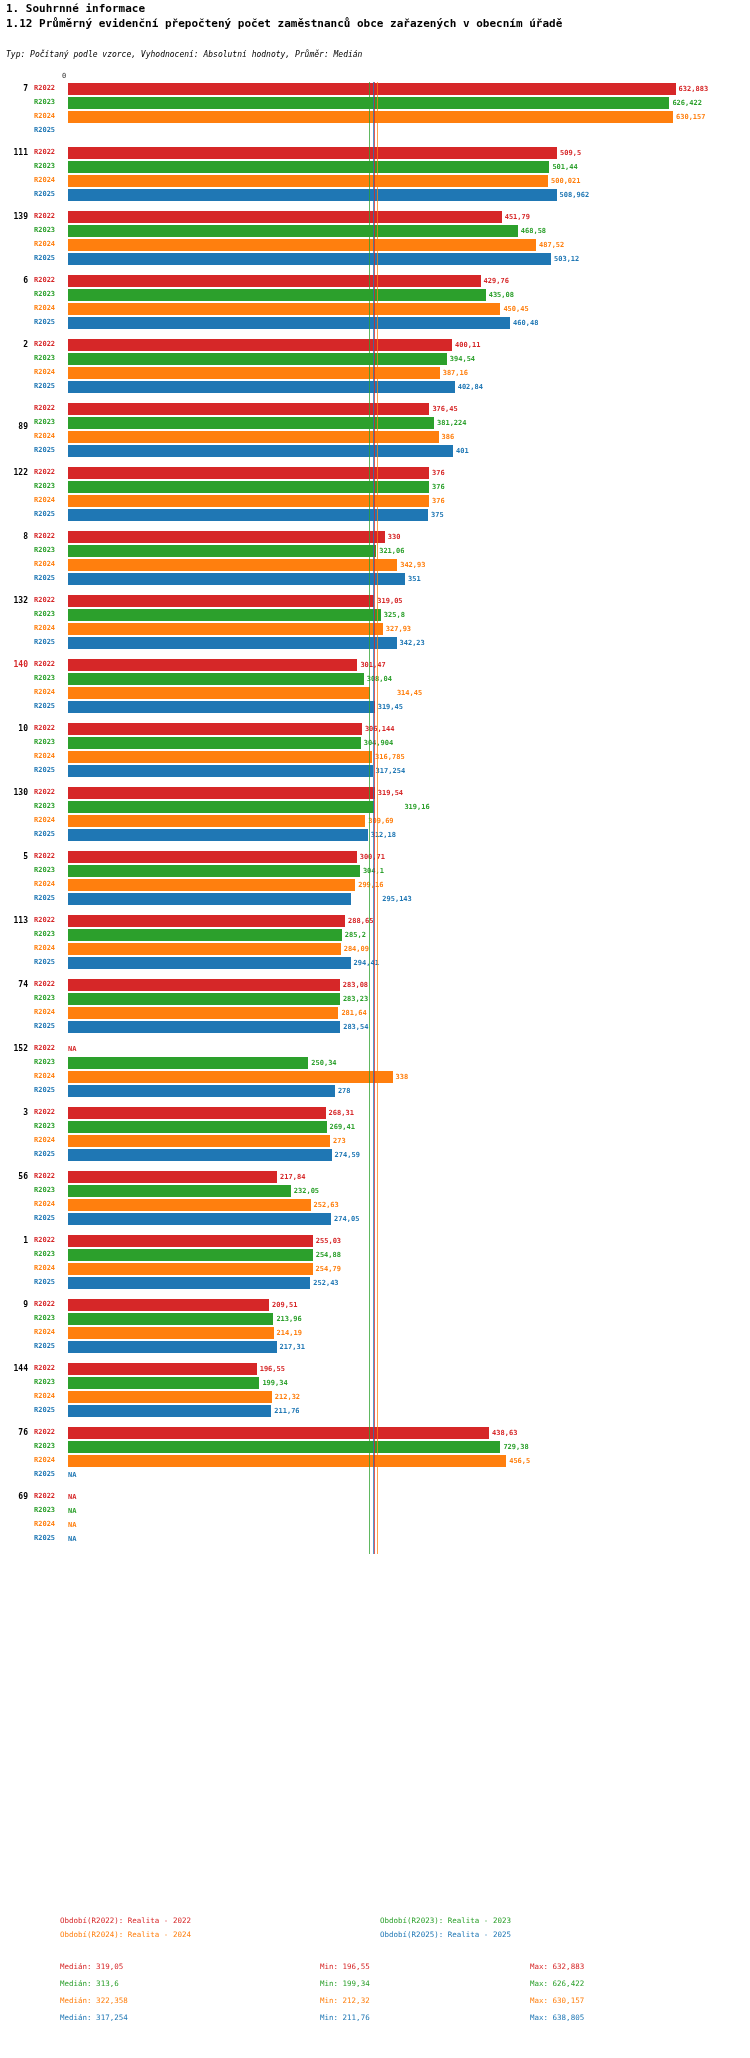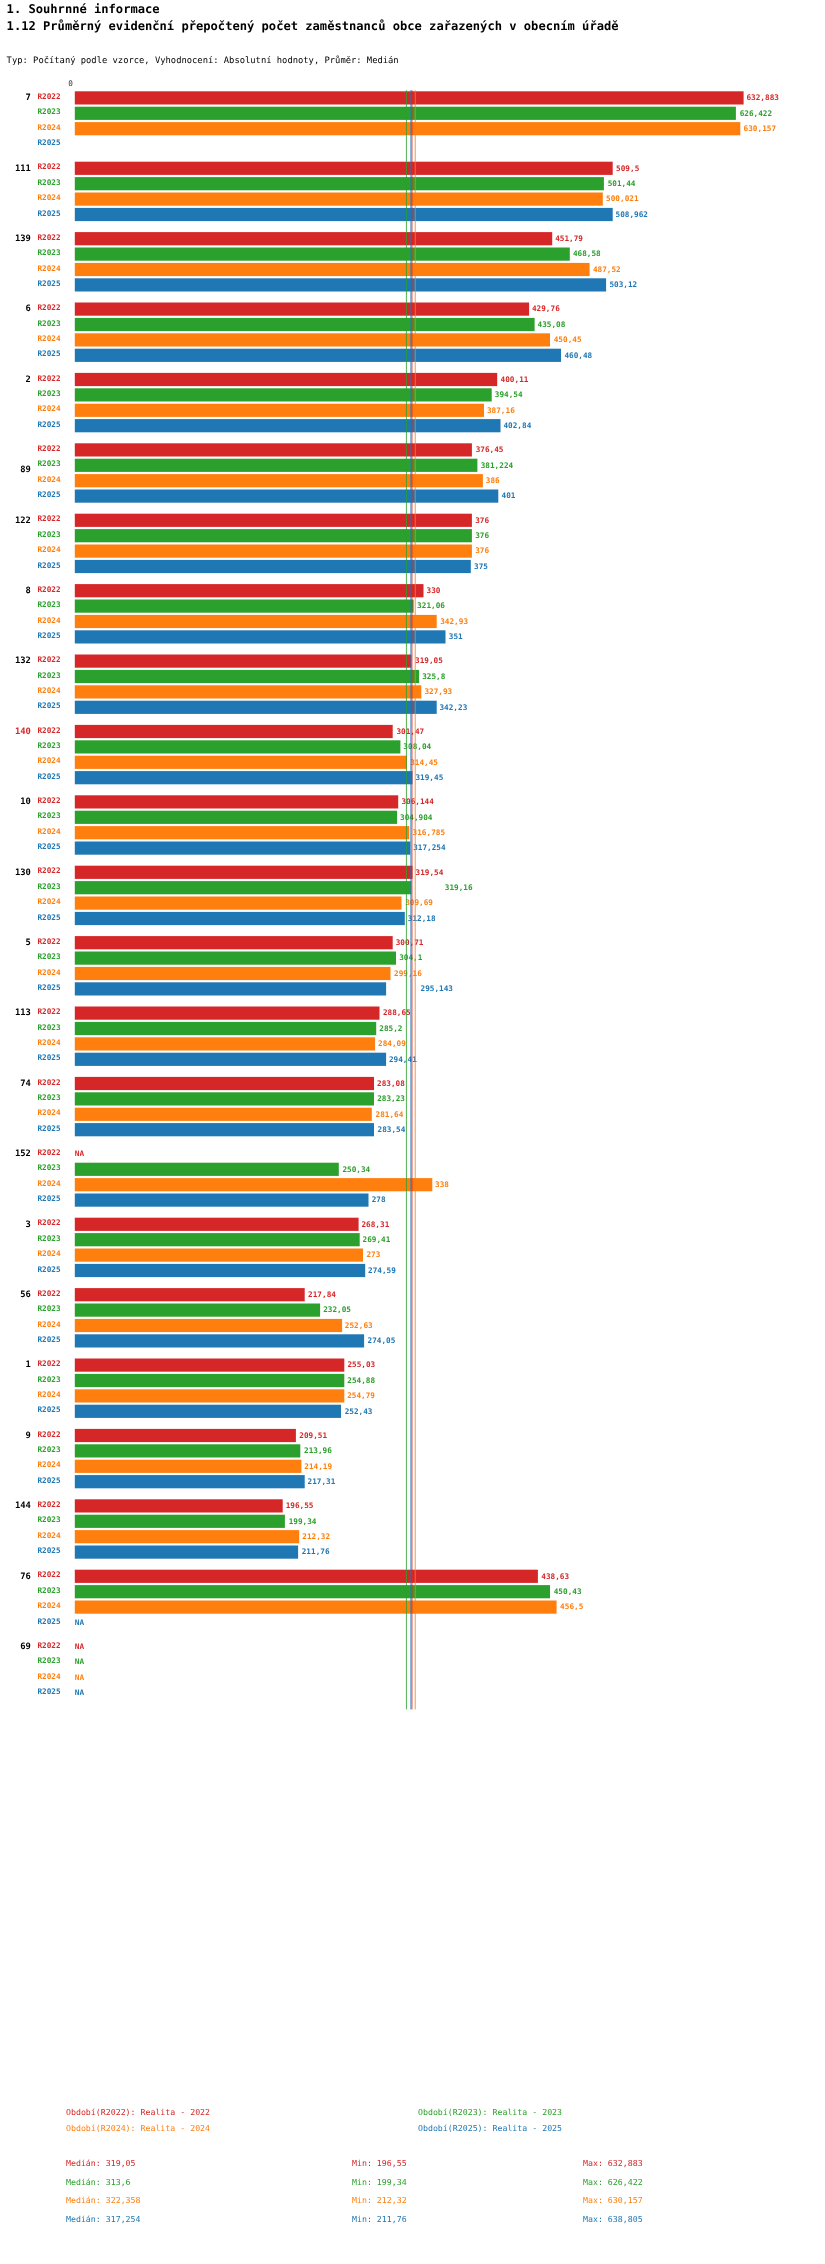--- a/index.html
+++ b/index.html
@@ -15,20 +15,21 @@
     position:absolute;left:6px;top:2px;
     font-size:11px;font-weight:bold;letter-spacing:0px;
   }
   .subtitle{
     position:absolute;left:6px;top:17px;width:730px;
     font-size:11px;font-weight:bold;line-height:14px;
   }
   .typeline{
     position:absolute;left:6px;top:50px;
     font-size:8px;
+    font-style:italic;
   }
   .axis-zero{
     position:absolute;left:62px;top:72px;
     font-size:7px;color:#333;
   }
 
   
   .chart{
     position:absolute;left:0;top:82px;width:750px;
   }
@@ -373,21 +374,21 @@
           <span class="ser-label" style="color:#2ca02c;">R2023</span>
           <span class="bar-track">
             <span class="bar" style="width:295.7px;background:#2ca02c;"></span>
             <span class="bar-val" style="left:298.7px;color:#2ca02c;">308,04</span>
           </span>
         </div>
         <div class="rowline">
           <span class="ser-label" style="color:#ff7f0e;">R2024</span>
           <span class="bar-track">
             <span class="bar" style="width:301.9px;background:#ff7f0e;"></span>
-            <span class="bar-val" style="left:304.9px;color:#ff7f0e;">314,45</span>
+            <span class="bar-val" style="left:304.9px;color:#ff7f0e;padding-left:24px;">314,45</span>
           </span>
         </div>
         <div class="rowline">
           <span class="ser-label" style="color:#1f77b4;">R2025</span>
           <span class="bar-track">
             <span class="bar" style="width:306.7px;background:#1f77b4;"></span>
             <span class="bar-val" style="left:309.7px;color:#1f77b4;">319,45</span>
           </span>
         </div>
       </div>
@@ -737,21 +738,21 @@
           <span class="ser-label" style="color:#d62728;">R2022</span>
           <span class="bar-track">
             <span class="bar" style="width:421.1px;background:#d62728;"></span>
             <span class="bar-val" style="left:424.1px;color:#d62728;">438,63</span>
           </span>
         </div>
         <div class="rowline">
           <span class="ser-label" style="color:#2ca02c;">R2023</span>
           <span class="bar-track">
             <span class="bar" style="width:432.4px;background:#2ca02c;"></span>
-            <span class="bar-val" style="left:435.4px;color:#2ca02c;">450,43</span>
+            <span class="bar-val" style="left:435.4px;color:#2ca02c;">729,38</span>
           </span>
         </div>
         <div class="rowline">
           <span class="ser-label" style="color:#ff7f0e;">R2024</span>
           <span class="bar-track">
             <span class="bar" style="width:438.2px;background:#ff7f0e;"></span>
             <span class="bar-val" style="left:441.2px;color:#ff7f0e;">456,5</span>
           </span>
         </div>
         <div class="rowline">

